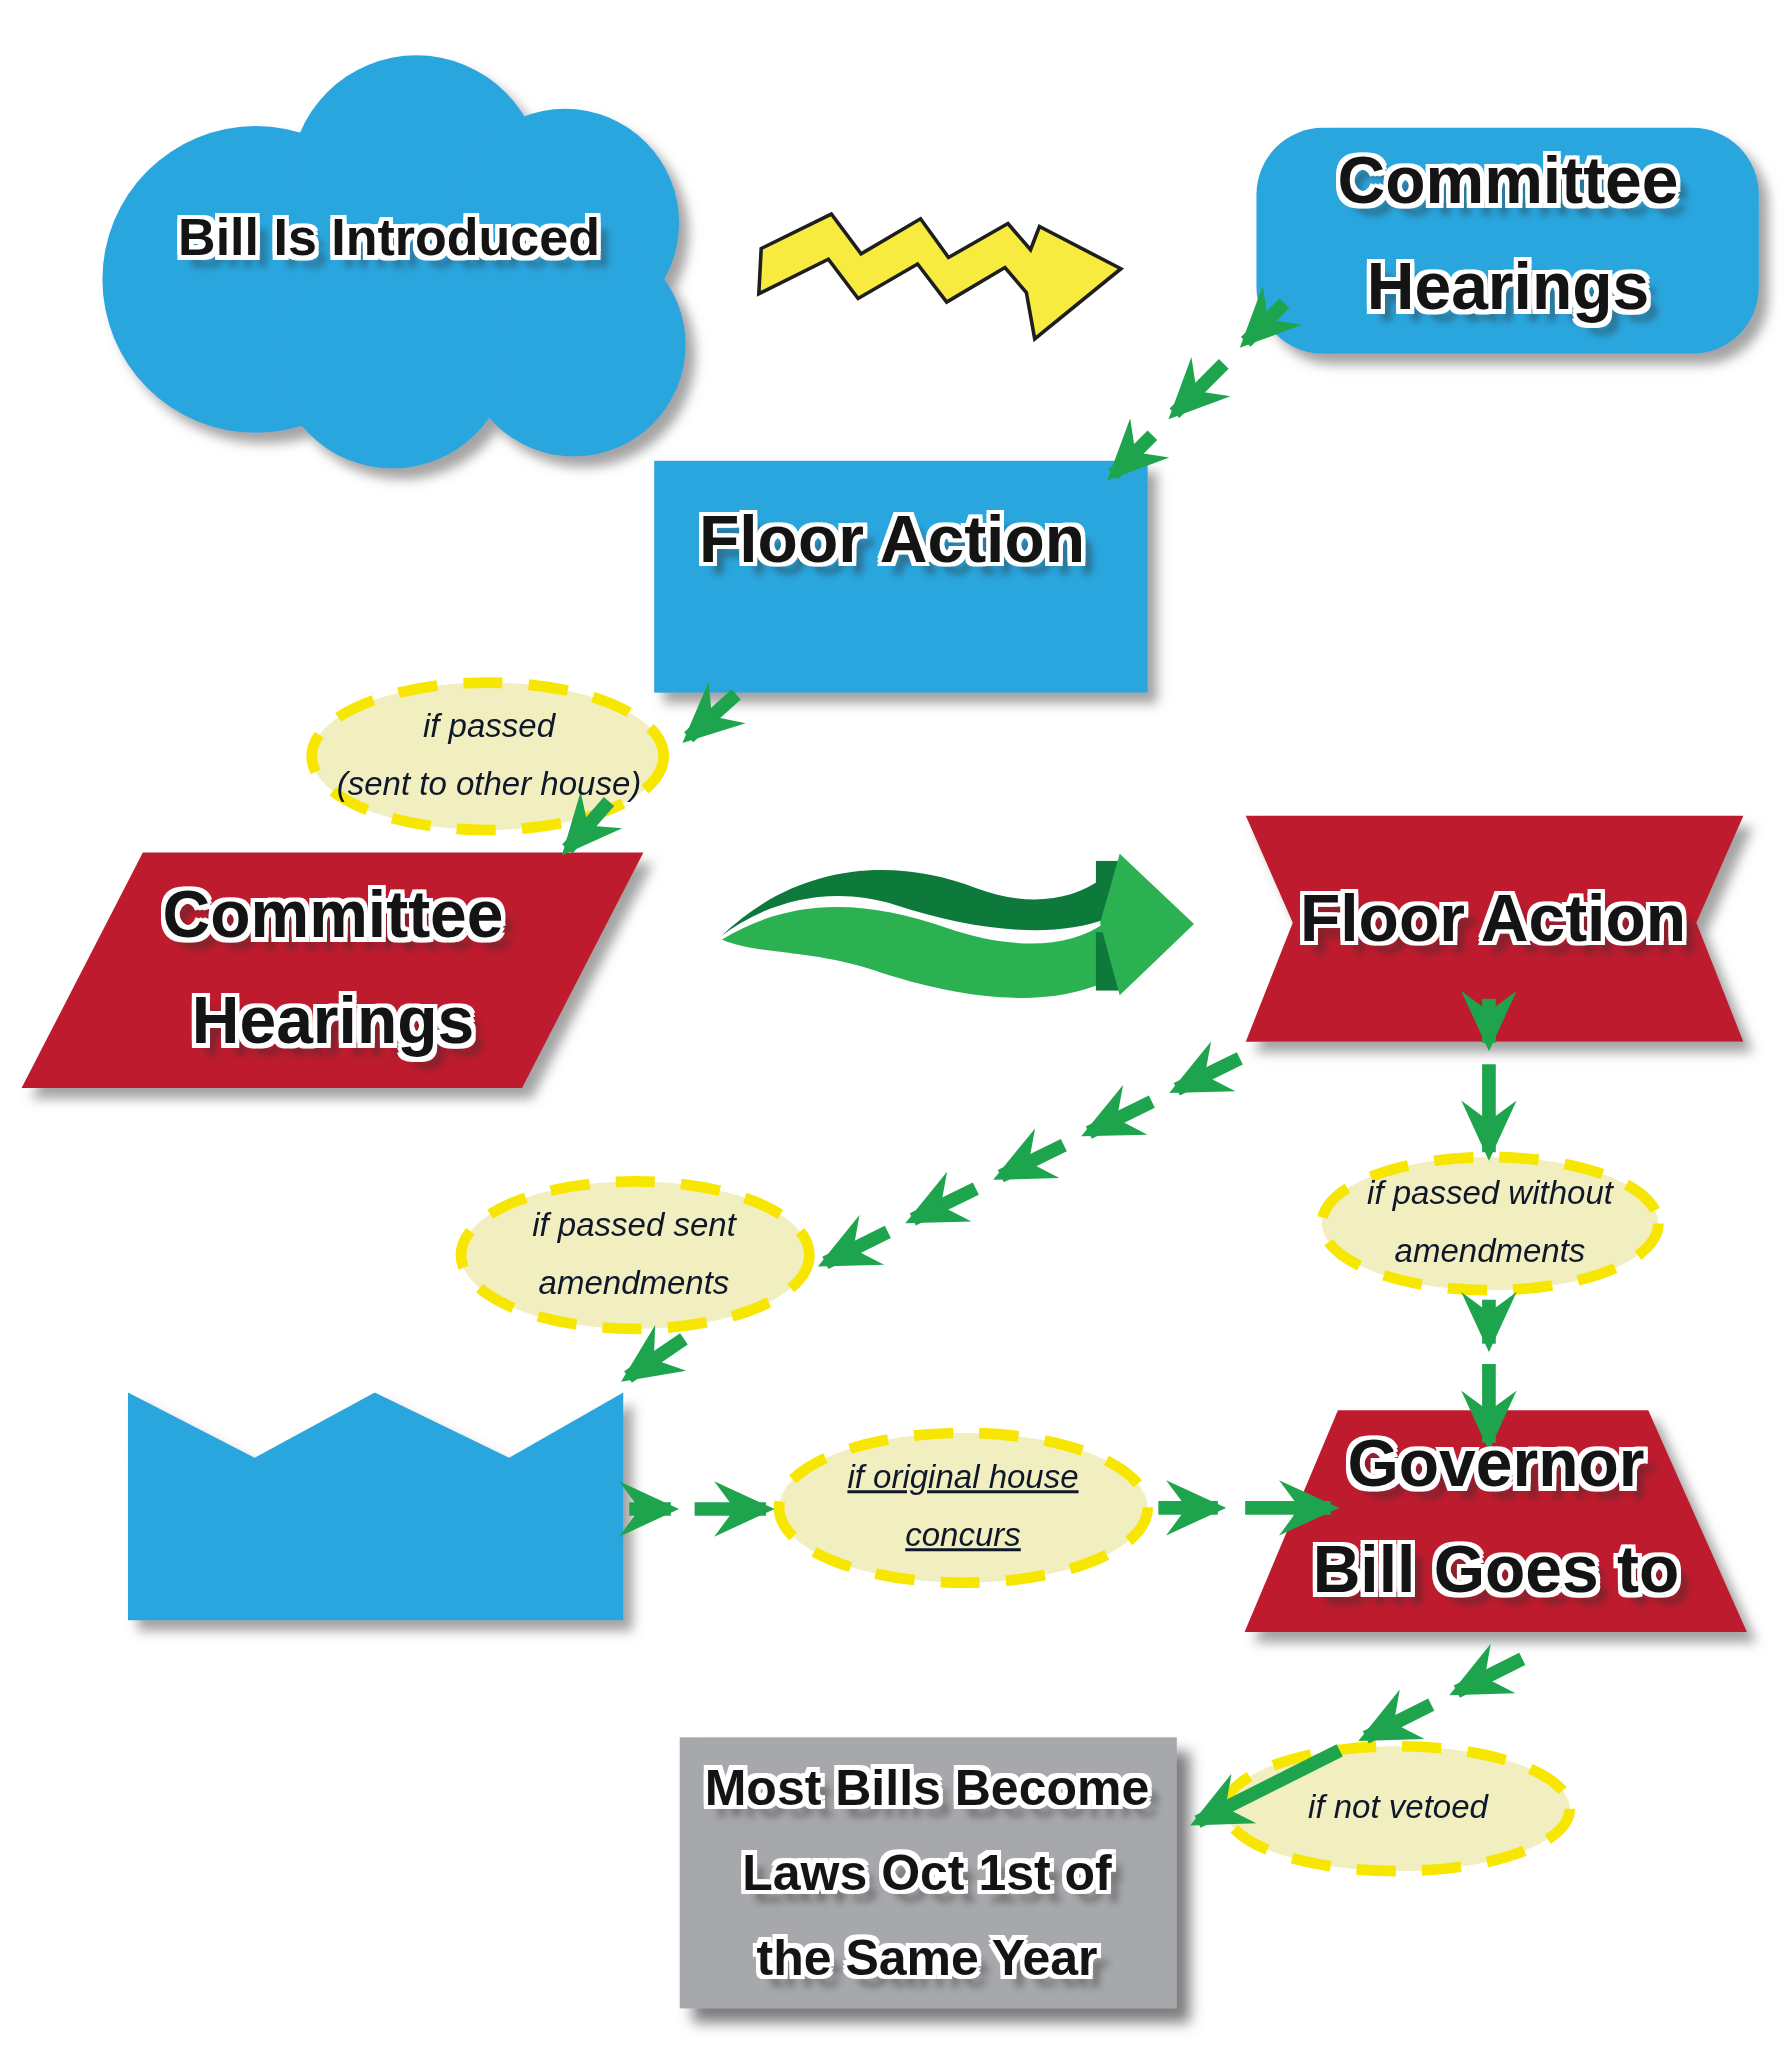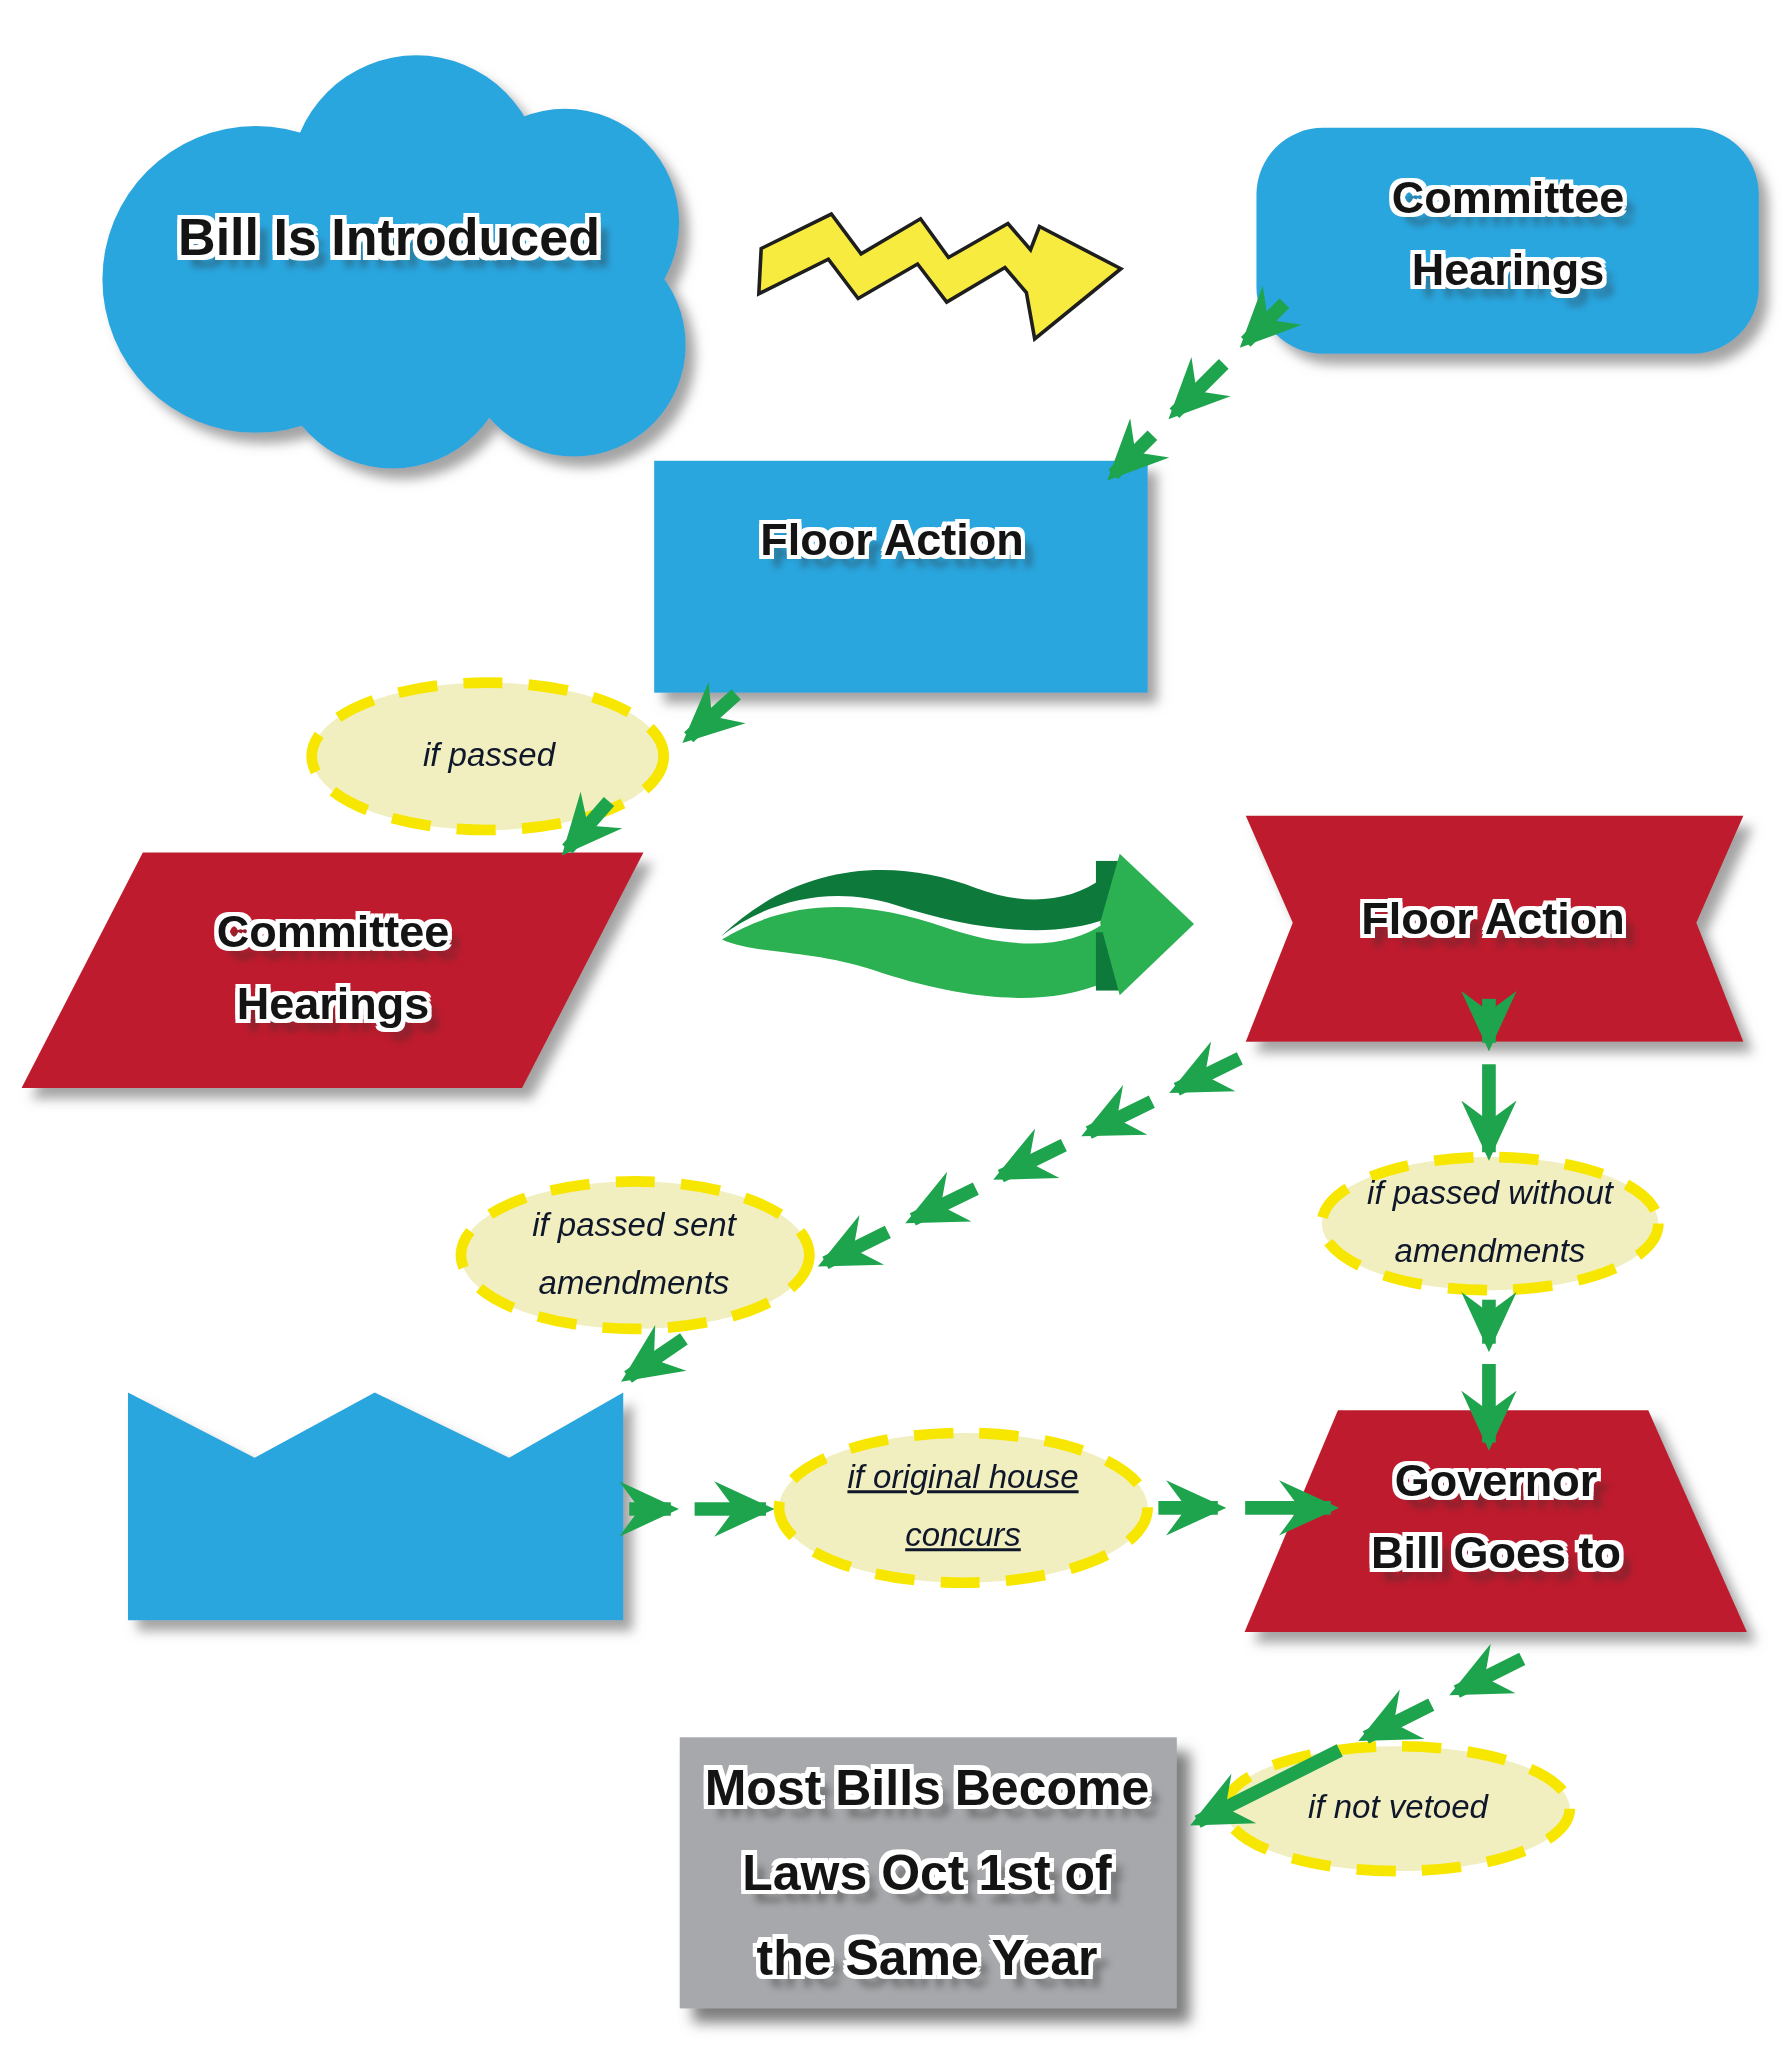--- a/index.html
+++ b/index.html
@@ -4,21 +4,21 @@
 <style>
   html,body{margin:0;padding:0;background:#ffffff;}
   #stage{
     position:relative;width:1784px;height:2056px;background:#ffffff;overflow:hidden;
     font-family:"Liberation Sans","DejaVu Sans",sans-serif;
     padding-left:21px;
   }
   #gfx{position:absolute;left:0;top:0;}
   .label{position:absolute;transform:translate(-50%,-50%);text-align:center;color:#141414;}
   .label span{display:block;white-space:nowrap;}
-  .node{font-weight:700;font-size:45px;line-height:1.6;}
+  .node{font-weight:700;font-size:66px;line-height:1.6;}
   .node span{
     text-shadow:
       -4.2px -4.2px 0 #fff, 0 -4.2px 0 #fff, 4.2px -4.2px 0 #fff,
       -4.2px 0 0 #fff, 4.2px 0 0 #fff,
       -4.2px 4.2px 0 #fff, 0 4.2px 0 #fff, 4.2px 4.2px 0 #fff,
       10.7px 12px 7.1px rgba(45,45,45,.45);
   }
   .cond{font-style:italic;font-weight:400;font-size:33px;line-height:1.75;color:#0f172a;}
   #lbl-bill{font-size:52px;}
   #lbl-returned{line-height:1.5;}
@@ -147,20 +147,21 @@
   </div>
 
   <div class="label node" id="lbl-most" style="left:927px;top:1873px;">
     <span>Most Bills Become</span>
     <span>Laws Oct 1st of</span>
     <span>the Same Year</span>
   </div>
 
   <div class="label cond" style="left:489px;top:755px;">
     <span>if passed</span>
+    <span>(sent to other house)</span>
   </div>
 
   <div class="label cond" style="left:634px;top:1254px;">
     <span>if passed sent</span>
     <span>amendments</span>
   </div>
 
   <div class="label cond" style="left:1490px;top:1222px;">
     <span>if passed without</span>
     <span>amendments</span>

